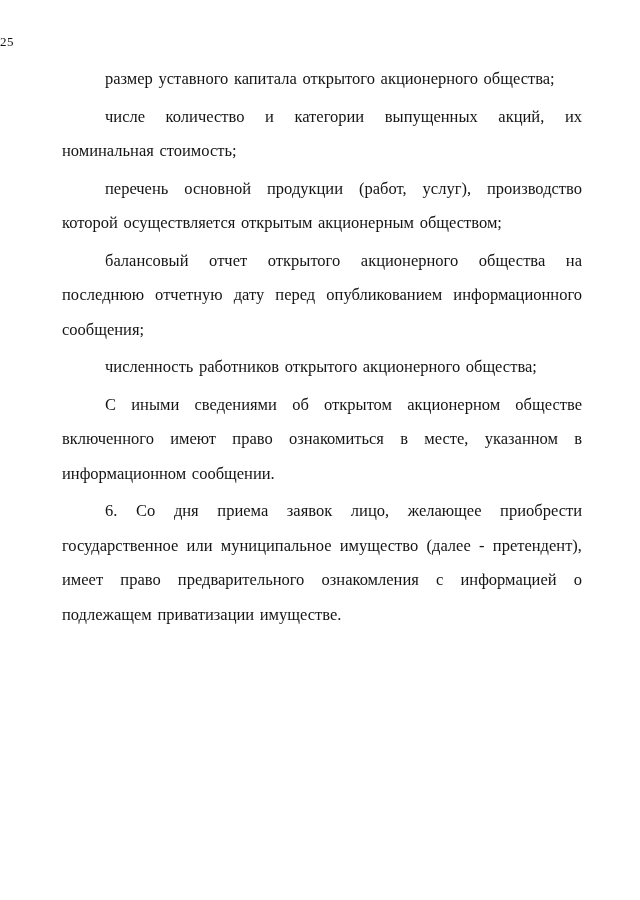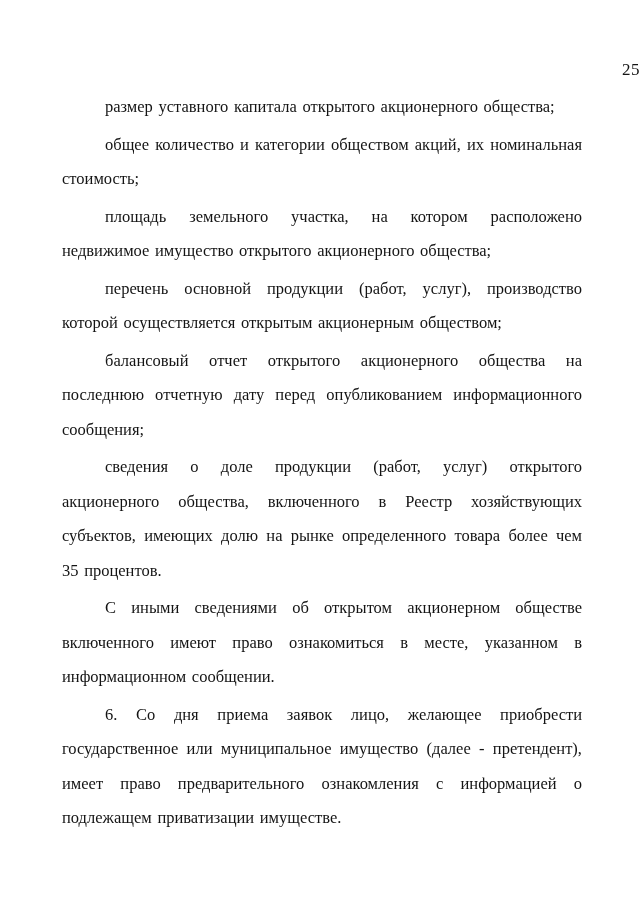--- a/index.html
+++ b/index.html
@@ -10,23 +10,23 @@
   .page {
     position: relative;
     width: 640px;
     height: 900px;
     background: #ffffff;
     overflow: hidden;
     font-family: "Liberation Serif", "DejaVu Serif", serif;
     color: #141414;
   }
   .page-number {
-    padding-top: 60px;
-    text-align: right;
-    font-size: 17px;
+    padding-top: 32px;
+    text-align: left;
+    font-size: 13px;
     line-height: 20px;
     letter-spacing: 0.5px;
   }
   .content {
     margin: 10px 58px 0 62px;
   }
   .content p {
     margin: 0 0 3px 0;
     font-size: 16.5px;
     line-height: 34.5px;
@@ -38,21 +38,20 @@
     margin-bottom: 0;
   }
 </style>
 </head>
 <body>
 
 <div class="page">
   <div class="page-number">25</div>
   <div class="content">
     <p>размер уставного капитала открытого акционерного общества;</p>
-    <p>общее количество и категории обществом акций, их номинальная стоимость;</p>
-    <p>площадь земельного участка, на котором расположено недвижимое имущество открытого акционерного общества;</p>
+    <p>числе количество и категории выпущенных акций, их номинальная стоимость;</p>
     <p>перечень основной продукции (работ, услуг), производство которой осуществляется открытым акционерным обществом;</p>
     <p>балансовый отчет открытого акционерного общества на последнюю отчетную дату перед опубликованием информационного сообщения;</p>
-    <p>сведения о доле продукции (работ, услуг) открытого акционерного общества, включенного в Реестр хозяйствующих субъектов, имеющих долю на рынке определенного товара более чем 35 процентов.</p>
+    <p>численность работников открытого акционерного общества;</p>
     <p>С иными сведениями об открытом акционерном обществе включенного имеют право ознакомиться в месте, указанном в информационном сообщении.</p>
     <p>6. Со дня приема заявок лицо, желающее приобрести государственное или муниципальное имущество (далее - претендент), имеет право предварительного ознакомления с информацией о подлежащем приватизации имуществе.</p>
   </div>
 </div>
 
 </body></html>

